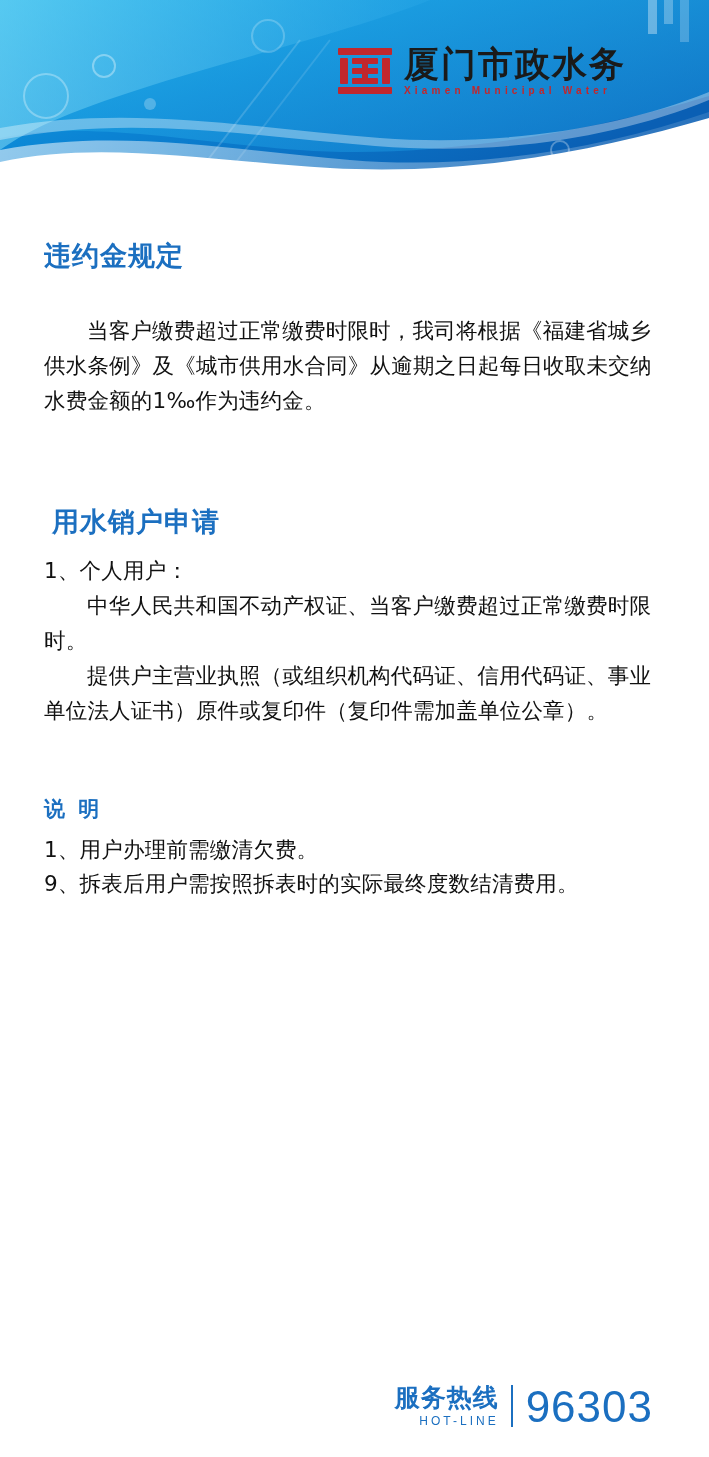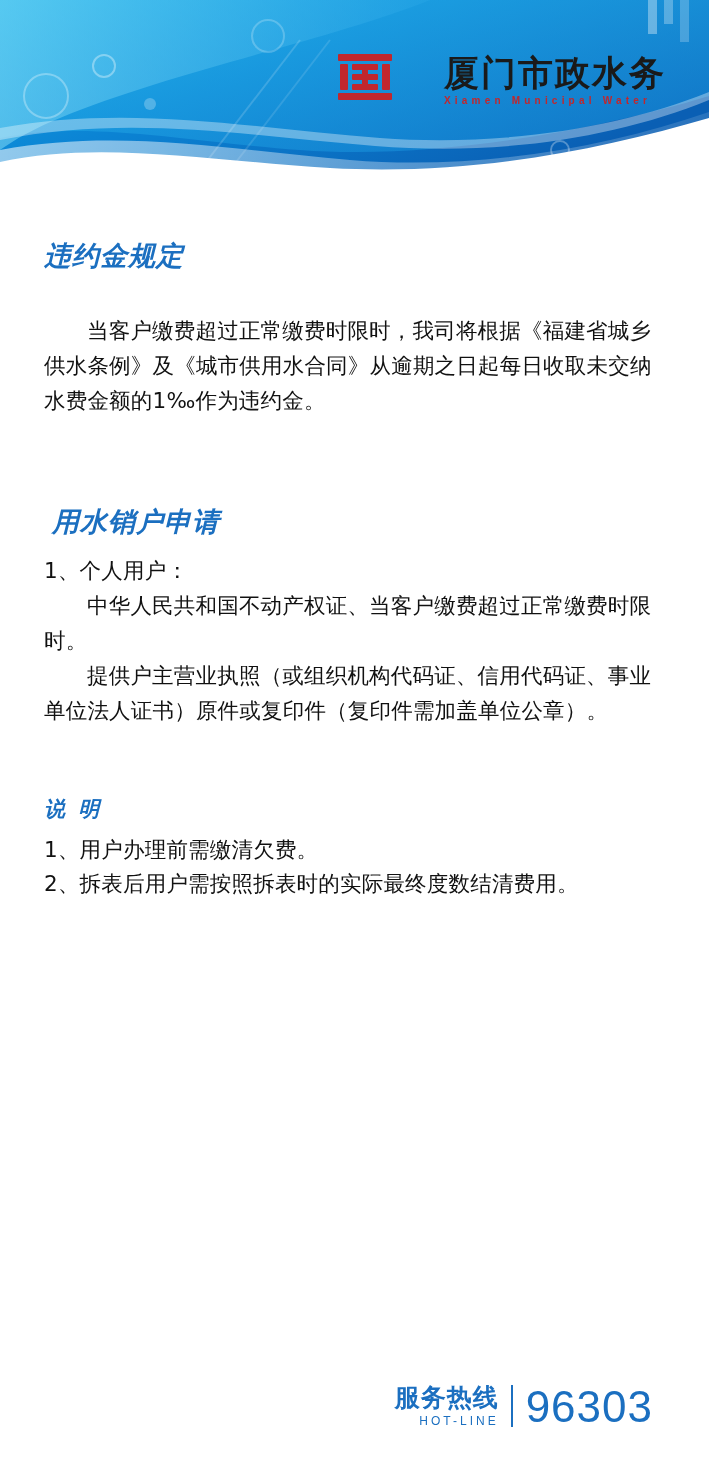--- a/index.html
+++ b/index.html
@@ -25,23 +25,22 @@
     overflow: hidden;
   }
   .header svg {
     display: block;
   }
   .logo-wrap {
     position: absolute;
     top: 36px;
     left: 336px;
     display: flex;
-    align-items: flex-end;
+    align-items: center;
     height: 70px;
-    gap: 40px;
   }
   .logo-mark {
     width: 58px;
     height: 58px;
     position: relative;
     margin-right: 10px;
   }
   .logo-text {
     display: flex;
     flex-direction: column;
@@ -77,21 +76,20 @@
     font-family: "DejaVu Sans", sans-serif;
     color: #111111;
   }
 
   .sec-title {
     font-size: 27px;
     font-weight: bold;
     color: #1b6fc0;
     letter-spacing: 1px;
     margin: 0;
-    font-style: italic;
   }
   .sec-title.t1 { margin-top: 42px; }
   .sec-title.t2 { margin-top: 86px; padding-left: 8px; }
   .sec-title.t3 {
     margin-top: 66px;
     font-size: 21px;
     letter-spacing: 3px;
   }
 
   p.body {
@@ -231,21 +229,21 @@
   <h2 class="sec-title t2">用水销户申请</h2>
   <div class="blk2">
     <p class="body">1、个人用户：</p>
     <p class="body p-indent">中华人民共和国不动产权证、当客户缴费超过正常缴费时限时。</p>
     <p class="body p-indent">提供户主营业执照（或组织机构代码证、信用代码证、事业单位法人证书）原件或复印件（复印件需加盖单位公章）。</p>
   </div>
 
   <h2 class="sec-title t3">说 明</h2>
   <div class="blk3">
     <p class="body">1、用户办理前需缴清欠费。</p>
-    <p class="body">2、拆表后用户需按照拆表时的实际最终度数结清费用。</p>
+    <p class="body">9、拆表后用户需按照拆表时的实际最终度数结清费用。</p>
   </div>
 </div>
 
 <div class="footer">
   <div class="footer-inner">
     <div class="hot-block">
       <div class="hot-cn">服务热线</div>
       <div class="hot-en">HOT-LINE</div>
     </div>
     <div class="hot-num">96303</div>

